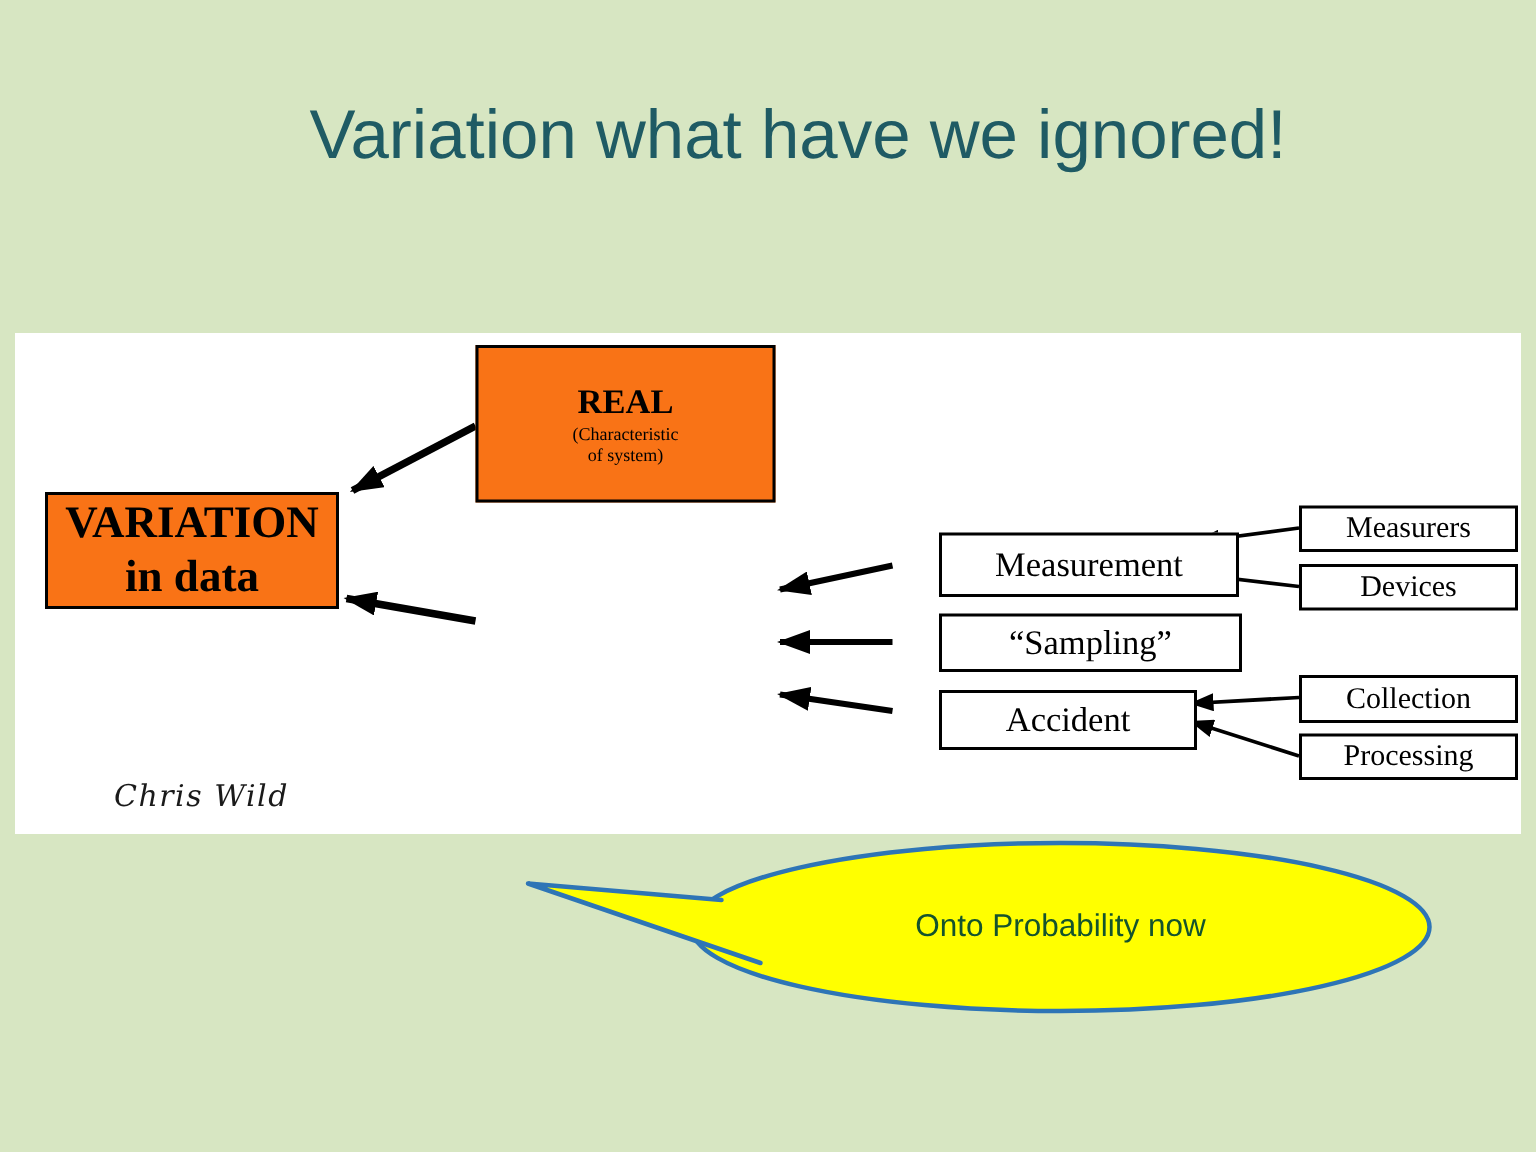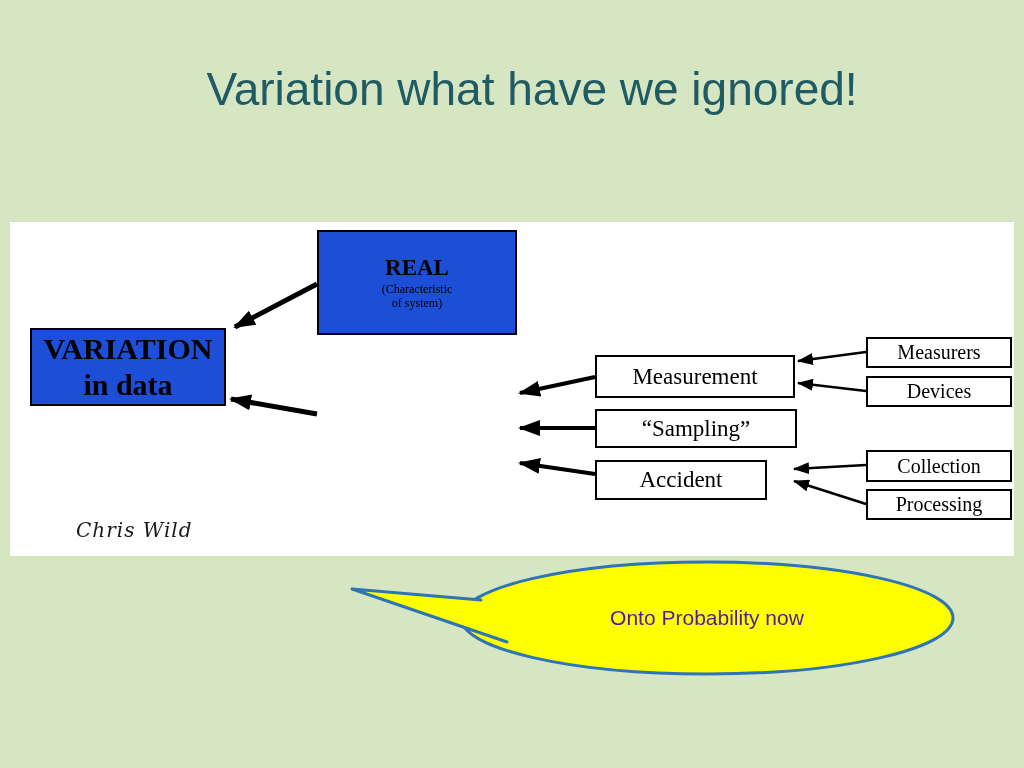--- a/index.html
+++ b/index.html
@@ -44,32 +44,32 @@
     border:2px solid #000;
     display:flex;
     flex-direction:column;
     align-items:center;
     justify-content:center;
     text-align:center;
     font-family:"Liberation Serif", serif;
     color:#000;
     background:#fff;
   }
-  .box.gray { background:#1d4ed8; }
+  .box.gray { background:#f97316; }
 
   .bold-line { font-weight:bold; font-size:23px; line-height:1.2; }
   .sub-line  { font-weight:400; font-size:12px; line-height:1.2; }
 
   #box-variation { left:20px; top:106px; width:196px; height:78px; }
   #box-variation .bold-line { font-size:30px; }
 
   #box-real     { left:307px; top:8px;   width:200px; height:105px; }
   #box-induced  { left:307px; top:156px; width:200px; height:107px; }
 
-  .mid-box { font-size:23px; }
+  .mid-box { font-size:23px;margin-left:31px; }
   #box-measurement { left:585px; top:133px; width:200px; height:43px; }
   #box-sampling    { left:585px; top:187px; width:202px; height:39px; }
   #box-accident    { left:585px; top:238px; width:172px; height:40px; }
 
   .small-box { font-size:20px; }
   #box-measurers  { left:856px; top:115px; width:146px; height:31px; }
   #box-devices    { left:856px; top:154px; width:146px; height:31px; }
   #box-collection { left:856px; top:228px; width:146px; height:32px; }
   #box-processing { left:856px; top:267px; width:146px; height:31px; }
 
@@ -91,21 +91,21 @@
   .callout svg { position:absolute; left:0; top:0; }
   .callout-text {
     position:absolute;
     left:126px; top:36px;
     width:492px; height:52px;
     display:flex;
     align-items:center;
     justify-content:center;
     font-family:"Liberation Sans", sans-serif;
     font-size:21px;
-    color:#4c1d95;
+    color:#14532d;
   }
 </style>
 </head>
 <body>
 
 <div class="slide">
 
   <h1 class="title">Variation what have we ignored!</h1>
 
   <div class="panel">

